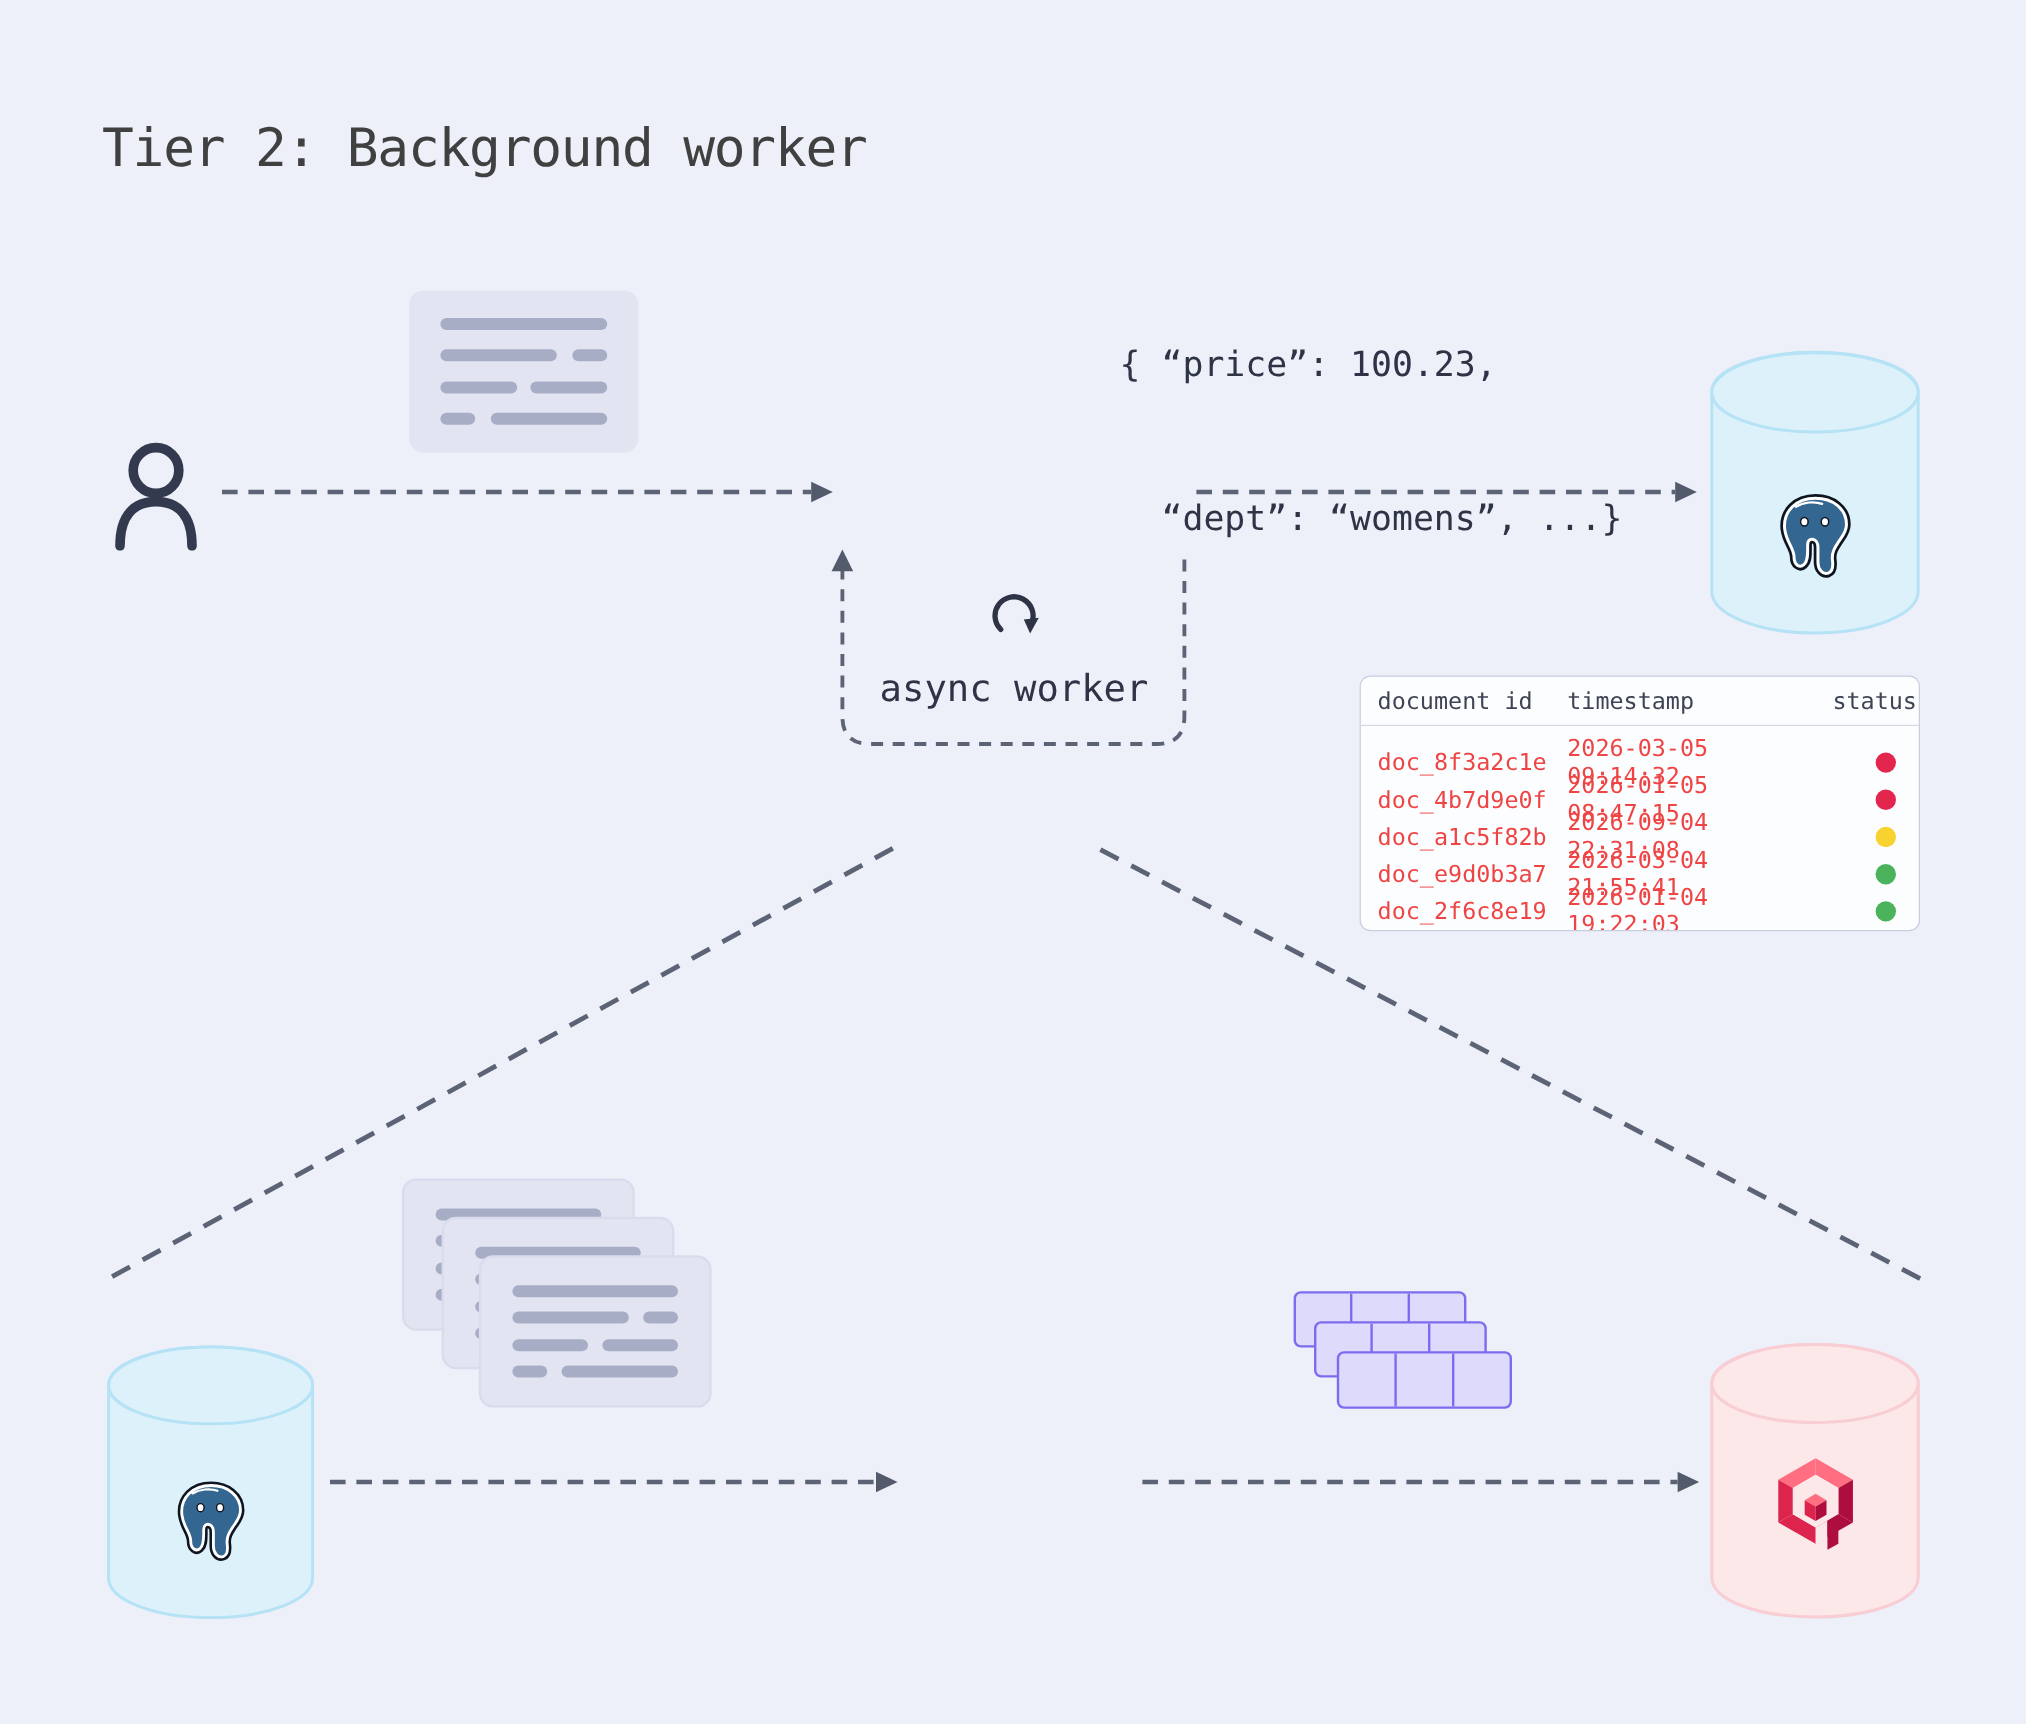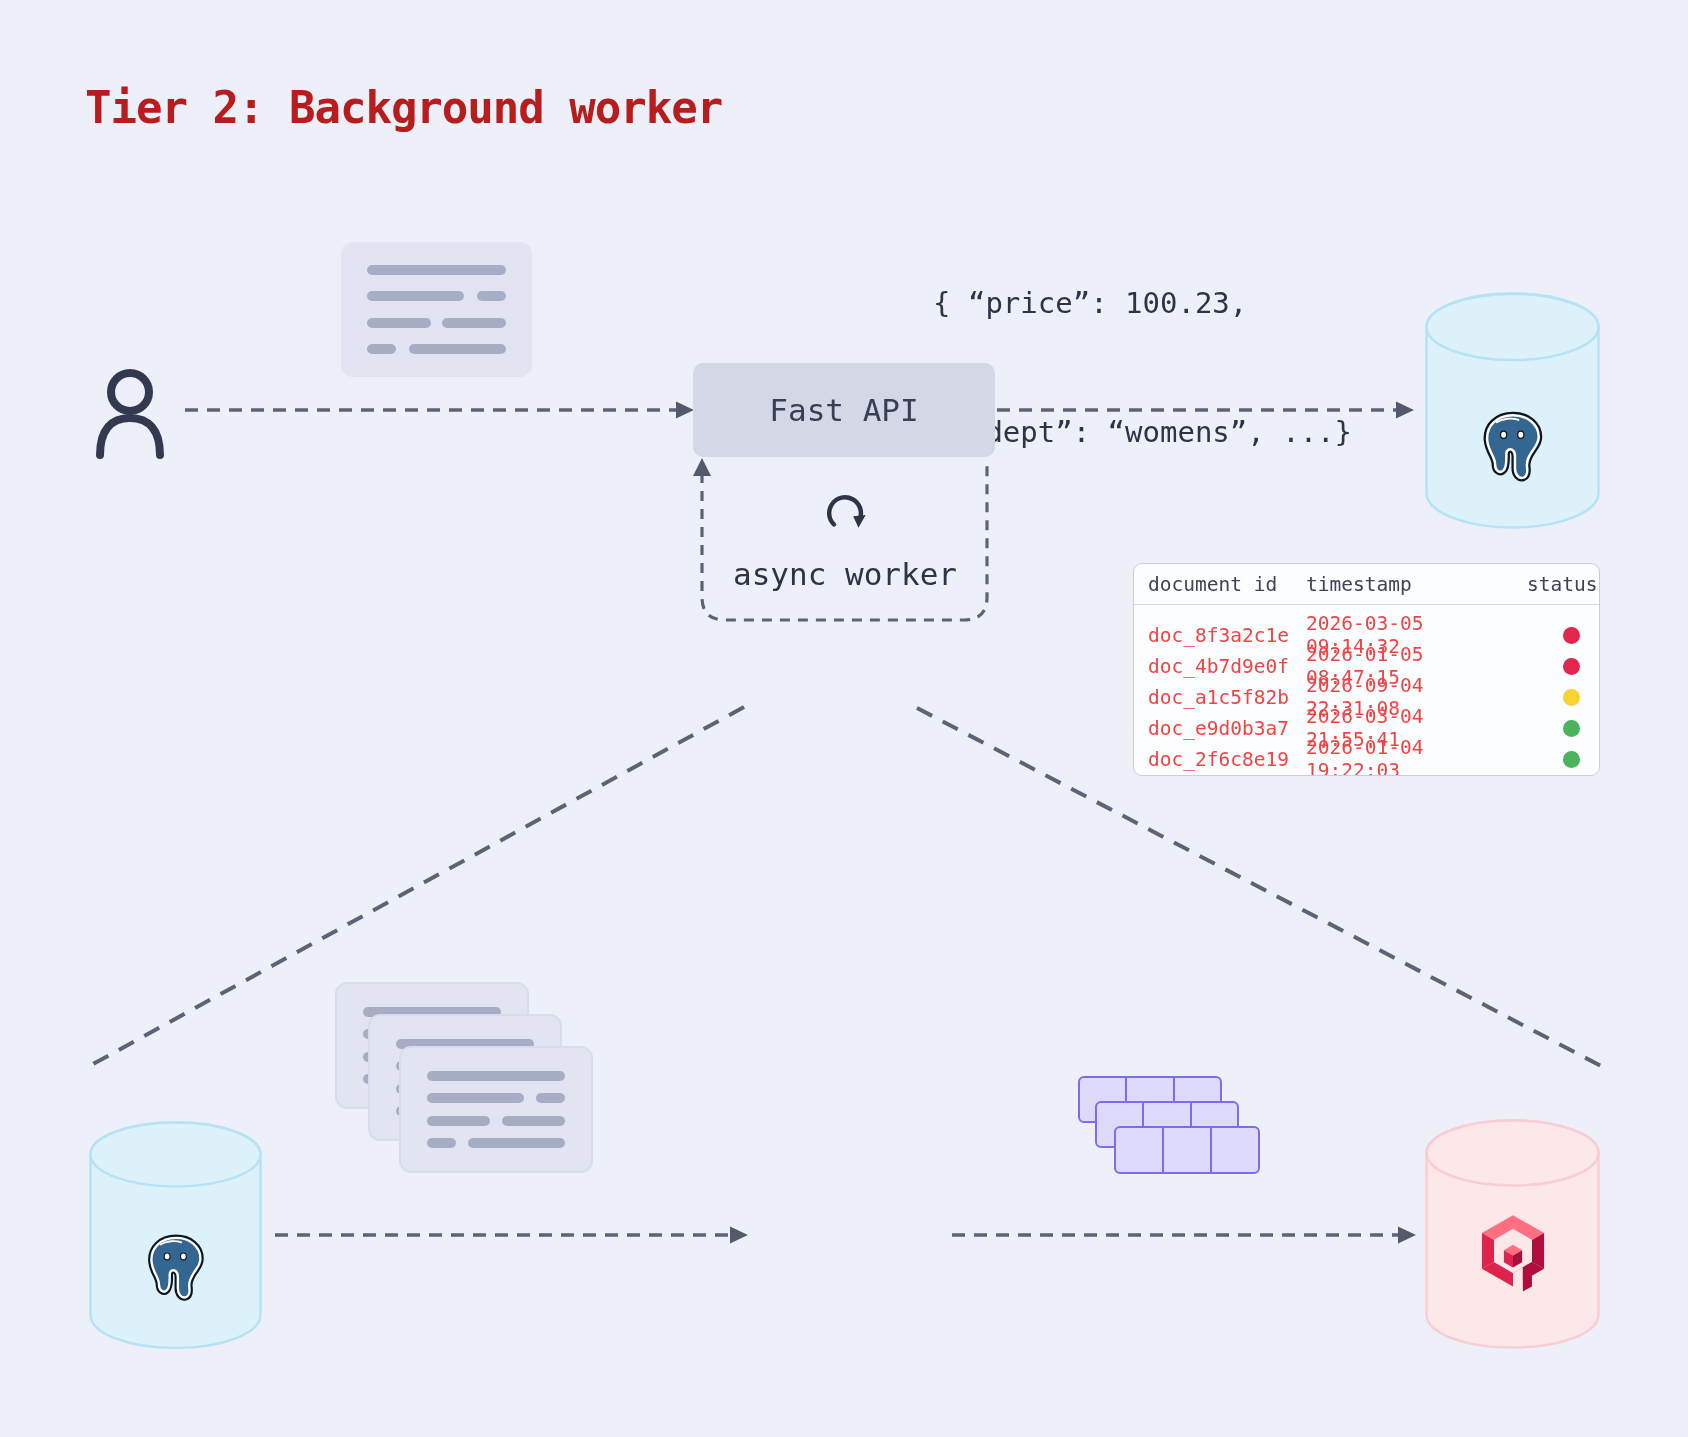--- a/index.html
+++ b/index.html
@@ -1,20 +1,20 @@
 <!DOCTYPE html>
 <html><head>
 <meta charset="utf-8">
 <style>
   * { margin:0; padding:0; box-sizing:border-box; }
   body { background:#edf0f9; font-family:"DejaVu Sans Mono", monospace; }
   .canvas { position:relative; width:1688px; height:1437px; background:#edf0f9; overflow:hidden; }
 
-  .title { position:absolute; left:85px; top:82px; font-size:44px; font-weight:bold;
-           color:#b91c1c; letter-spacing:-1px; white-space:pre; }
+  .title { position:absolute; left:85px; top:98px; font-size:44px; font-weight:normal;
+           color:#404040; letter-spacing:-1px; white-space:pre; }
 
   #connectors { position:absolute; left:0; top:0; z-index:1; pointer-events:none; }
 
   .nodebox { position:absolute; background:#d4d7e5; border-radius:10px; z-index:2;
              display:flex; align-items:center; justify-content:center;
              font-size:31px; color:#394056; }
   #fastapi { left:693px; top:363px; width:302px; height:94px; }
   #workerbox { left:748px; top:1191px; width:194px; height:87px; }
 
   .codeblock { position:absolute; left:933px; top:196px; font-size:29px; line-height:43px;
@@ -127,23 +127,20 @@
         <span style="width:21%"></span>
         <span style="width:70%"></span>
       </div>
   </div>
 
   <div class="codeblock">
     <div>{ “price”: 100.23,</div>
     <div>  “dept”: “womens”, ...}</div>
   </div>
 
-  <div class="nodebox" id="fastapi">
-    <span>Fast API</span>
-  </div>
 
   <div class="refresh-wrap">
     <svg width="50" height="50" viewBox="0 0 52 52">
       <path d="M14.5 39 A16.5 16.5 0 1 1 41.5 33" fill="none" stroke="#2e3446" stroke-width="4.6" stroke-linecap="round"></path>
       <polygon points="34.5,30.5 47.5,29 40,42.5" fill="#2e3446"></polygon>
     </svg>
   </div>
   <div class="loop-label">async worker</div>
 
   <div class="cyl-wrap cyl-blue" id="pg-top">

